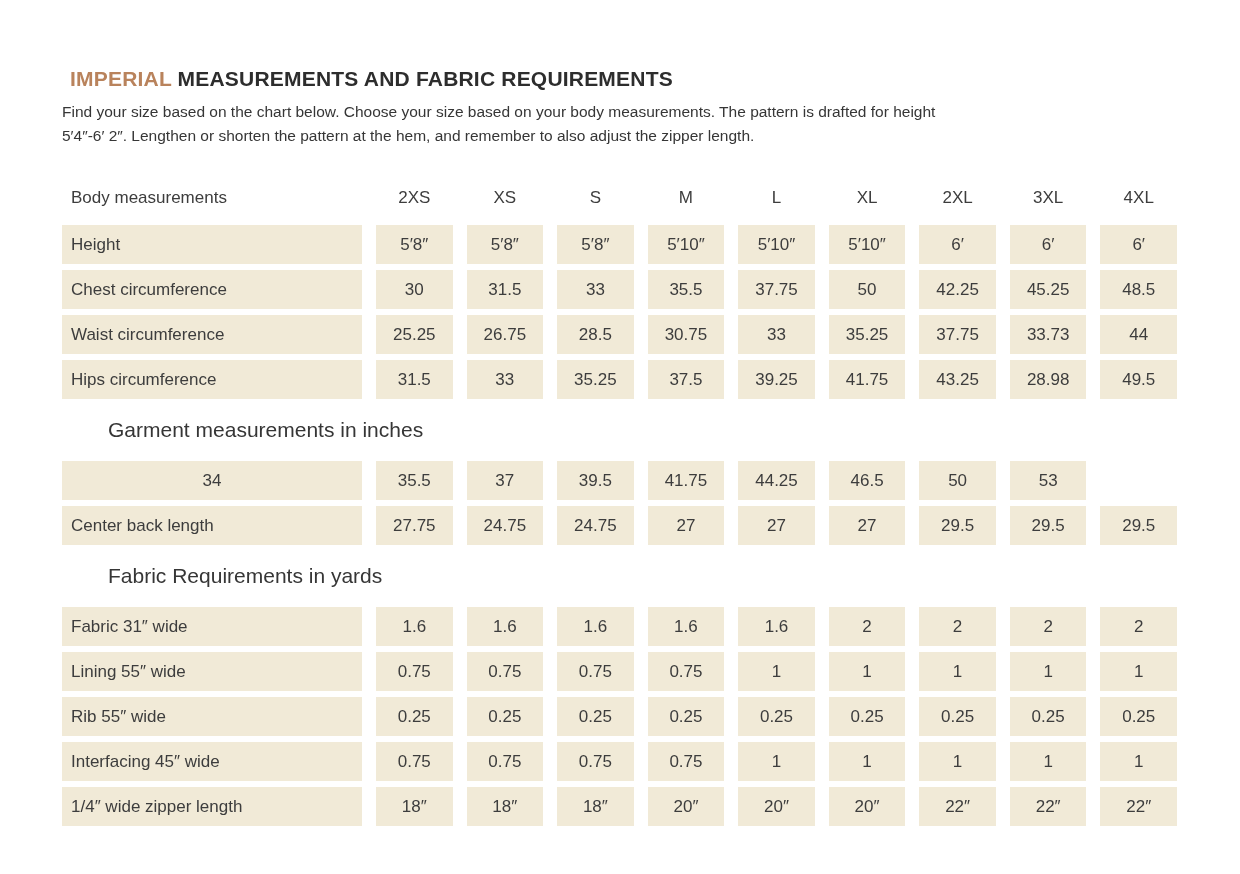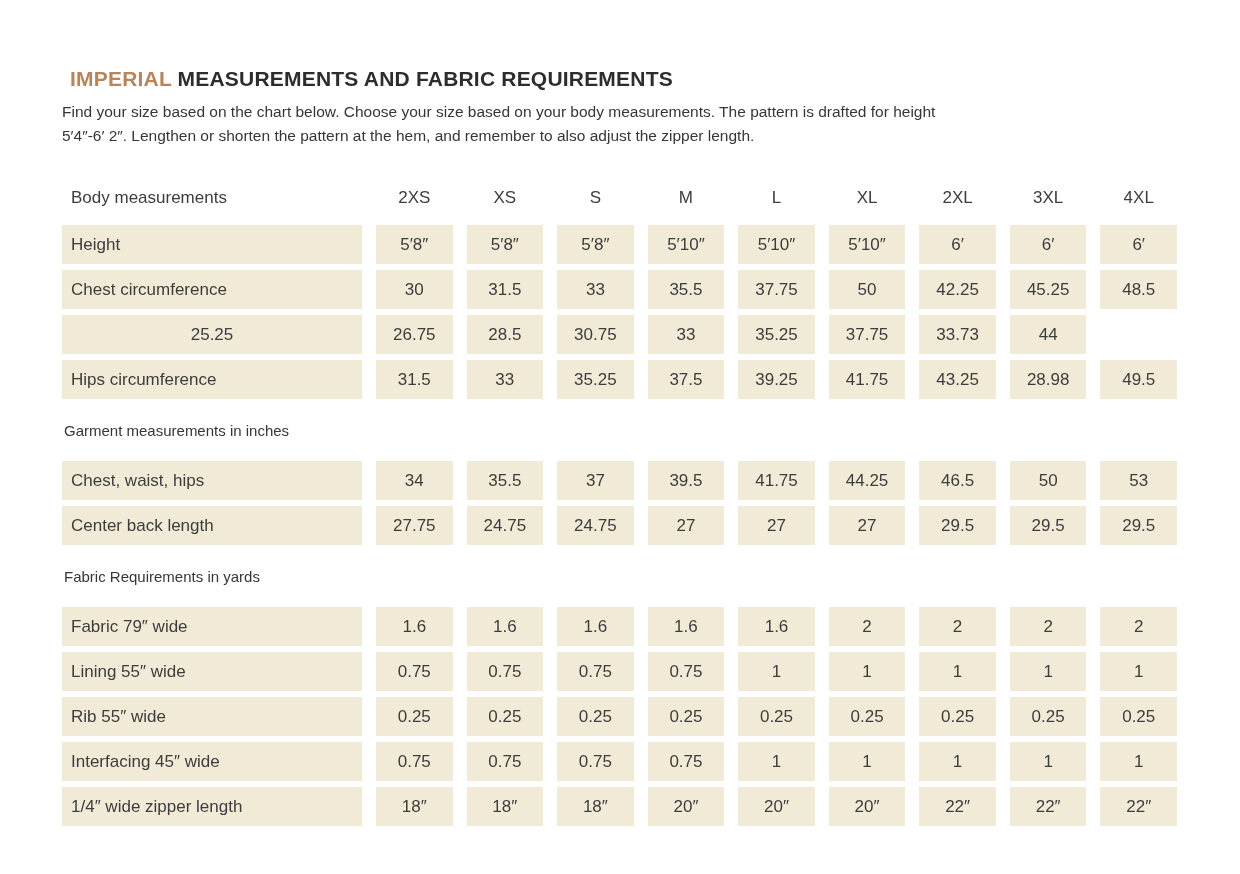--- a/index.html
+++ b/index.html
@@ -60,24 +60,25 @@
   }
   .grid-row.head-row { margin-bottom: 7px; }
   .head-row .cell {
     background: transparent;
     height: 40px;
   }
   .section-row {
     height: 50px;
     display: flex;
     align-items: center;
-    font-size: 15px;
+    font-size: 21px;
     color: #363636;
     margin-bottom: 6px;
     padding-left: 2px;
+    margin-left: 44px;
   }
 </style>
 </head>
 <body>
 
 <div class="container">
   <h1 class="page-title"><span class="accent">IMPERIAL</span><span> MEASUREMENTS AND FABRIC REQUIREMENTS</span></h1>
   <div class="subtitle">
     <span>Find your size based on the chart below. Choose your size based on your body measurements. The pattern is drafted for height</span>
     <span>5′4″-6′ 2″. Lengthen or shorten the pattern at the hem, and remember to also adjust the zipper length.</span>
@@ -113,20 +114,21 @@
         <div class="cell">31.5</div>
         <div class="cell">33</div>
         <div class="cell">35.5</div>
         <div class="cell">37.75</div>
         <div class="cell">50</div>
         <div class="cell">42.25</div>
         <div class="cell">45.25</div>
         <div class="cell">48.5</div>
       </div>
       <div class="grid-row">
+        <div class="cell label">Waist circumference</div>
         <div class="cell">25.25</div>
         <div class="cell">26.75</div>
         <div class="cell">28.5</div>
         <div class="cell">30.75</div>
         <div class="cell">33</div>
         <div class="cell">35.25</div>
         <div class="cell">37.75</div>
         <div class="cell">33.73</div>
         <div class="cell">44</div>
       </div>
@@ -137,21 +139,20 @@
         <div class="cell">35.25</div>
         <div class="cell">37.5</div>
         <div class="cell">39.25</div>
         <div class="cell">41.75</div>
         <div class="cell">43.25</div>
         <div class="cell">28.98</div>
         <div class="cell">49.5</div>
       </div>
       <div class="section-row">Garment measurements in inches</div>
       <div class="grid-row">
-        <div class="cell label">Chest, waist, hips</div>
         <div class="cell">34</div>
         <div class="cell">35.5</div>
         <div class="cell">37</div>
         <div class="cell">39.5</div>
         <div class="cell">41.75</div>
         <div class="cell">44.25</div>
         <div class="cell">46.5</div>
         <div class="cell">50</div>
         <div class="cell">53</div>
       </div>
@@ -162,21 +163,21 @@
         <div class="cell">24.75</div>
         <div class="cell">27</div>
         <div class="cell">27</div>
         <div class="cell">27</div>
         <div class="cell">29.5</div>
         <div class="cell">29.5</div>
         <div class="cell">29.5</div>
       </div>
       <div class="section-row">Fabric Requirements in yards</div>
       <div class="grid-row">
-        <div class="cell label">Fabric 79″ wide</div>
+        <div class="cell label">Fabric 31″ wide</div>
         <div class="cell">1.6</div>
         <div class="cell">1.6</div>
         <div class="cell">1.6</div>
         <div class="cell">1.6</div>
         <div class="cell">1.6</div>
         <div class="cell">2</div>
         <div class="cell">2</div>
         <div class="cell">2</div>
         <div class="cell">2</div>
       </div>

